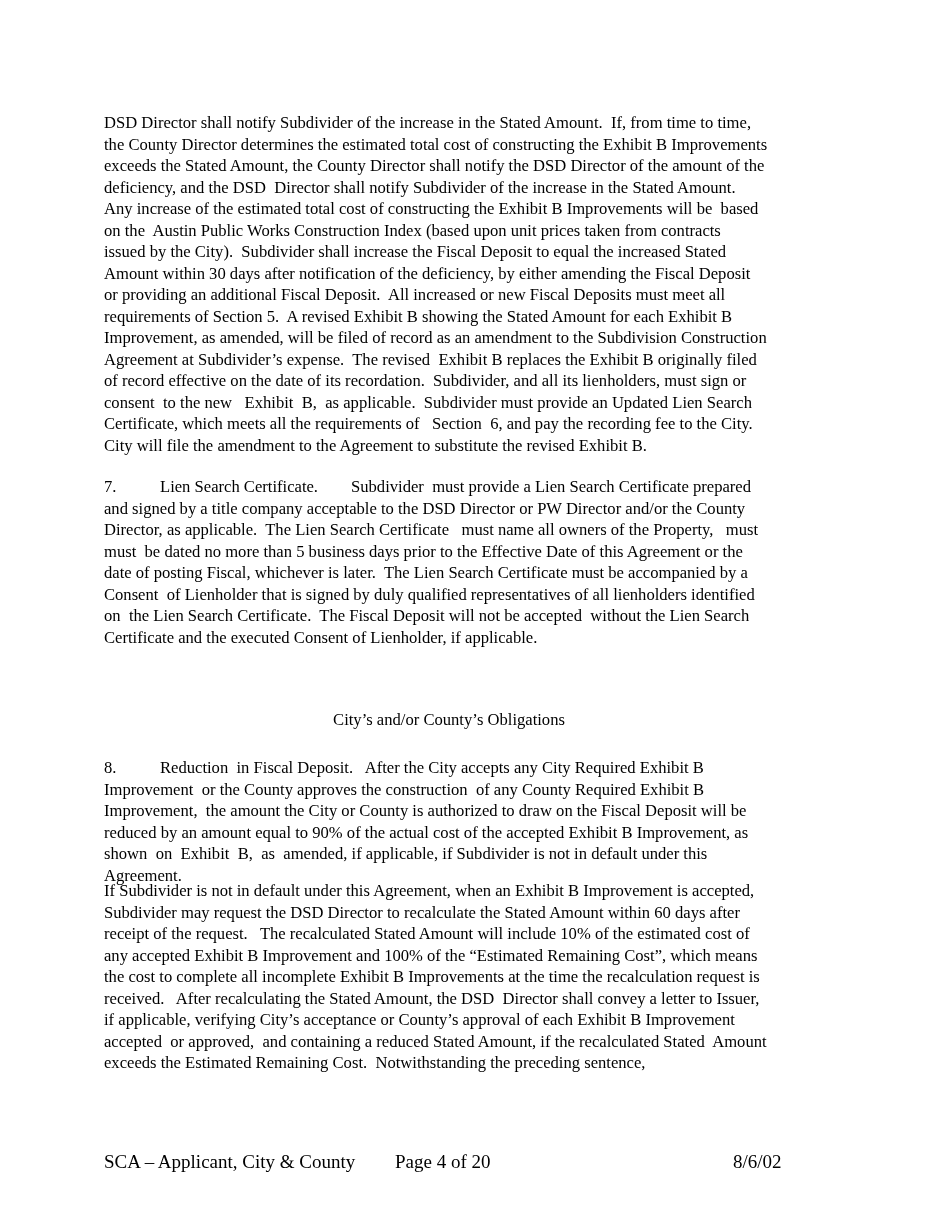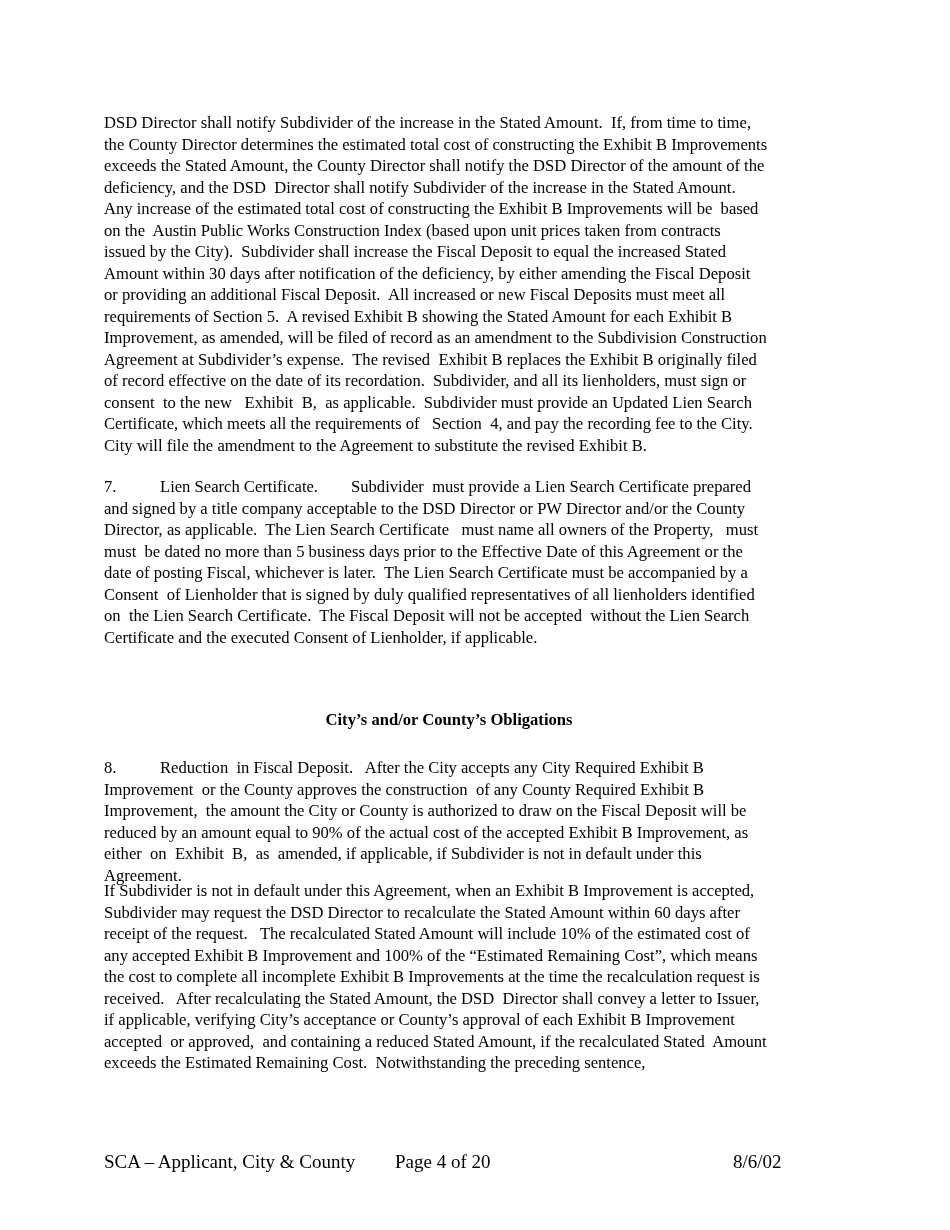--- a/index.html
+++ b/index.html
@@ -34,21 +34,21 @@
       line-height: 21.5px;
       height: 21.5px;
     }
     b { font-weight: normal; }
     .heading {
       position: absolute;
       left: 0;
       width: 898px;
       top: 709px;
       text-align: center;
-      font-weight: bold;
+      font-weight: normal;
       font-size: 16.6px;
       line-height: 21.5px;
     }
     .footer {
       position: absolute;
       top: 1151px;
       font-size: 19px;
       line-height: 21.5px;
       white-space: pre;
     }
@@ -66,21 +66,21 @@
     <span class="line">Any increase of the estimated total cost of constructing the Exhibit B Improvements will be  based</span>
     <span class="line">on the  Austin Public Works Construction Index (based upon unit prices taken from contracts</span>
     <span class="line">issued by the City).  Subdivider shall increase the Fiscal Deposit to equal the increased Stated</span>
     <span class="line">Amount within 30 days after notification of the deficiency, by either amending the Fiscal Deposit</span>
     <span class="line">or providing an additional Fiscal Deposit.  All increased or new Fiscal Deposits must meet all</span>
     <span class="line"><span>requirements of </span><b>Section 5.</b><span>  A revised </span><b>Exhibit B</b><span> showing the Stated Amount for each Exhibit B</span></span>
     <span class="line">Improvement, as amended, will be filed of record as an amendment to the Subdivision Construction</span>
     <span class="line"><span>Agreement at Subdivider’s expense.  The revised  </span><b>Exhibit B</b><span> replaces the Exhibit B originally filed</span></span>
     <span class="line">of record effective on the date of its recordation.  Subdivider, and all its lienholders, must sign or</span>
     <span class="line"><span>consent  to the new   </span><b>Exhibit  B</b><span>,  as applicable.  Subdivider must provide an Updated Lien Search</span></span>
-    <span class="line"><span>Certificate, which meets all the requirements of   </span><b>Section  4</b><span>, and pay the recording fee to the City.</span></span>
+    <span class="line"><span>Certificate, which meets all the requirements of   </span><b>Section  6</b><span>, and pay the recording fee to the City.</span></span>
     <span class="line"><span>City will file the amendment to the Agreement to substitute the revised </span><b>Exhibit B</b><span>.</span></span>
   </div>
 
   <div class="block" style="top:476px;">
     <span class="line"><b style="display:inline-block;width:56px;">7.</b><b>Lien Search Certificate.</b><span style="display:inline-block;width:33px;"></span><span>Subdivider  must provide a Lien Search Certificate prepared</span></span>
     <span class="line">and signed by a title company acceptable to the DSD Director or PW Director and/or the County</span>
     <span class="line">Director, as applicable.  The Lien Search Certificate   must name all owners of the Property,   must</span>
     <span class="line">must  be dated no more than 5 business days prior to the Effective Date of this Agreement or the</span>
     <span class="line">date of posting Fiscal, whichever is later.  The Lien Search Certificate must be accompanied by a</span>
     <span class="line">Consent  of Lienholder that is signed by duly qualified representatives of all lienholders identified</span>
@@ -88,21 +88,21 @@
     <span class="line">Certificate and the executed Consent of Lienholder, if applicable.</span>
   </div>
 
   <div class="heading">City’s and/or County’s Obligations</div>
 
   <div class="block" style="top:757px;">
     <span class="line"><b style="display:inline-block;width:56px;">8.</b><b>Reduction  in Fiscal Deposit</b><span>.   After the City accepts any City Required Exhibit B</span></span>
     <span class="line">Improvement  or the County approves the construction  of any County Required Exhibit B</span>
     <span class="line">Improvement,  the amount the City or County is authorized to draw on the Fiscal Deposit will be</span>
     <span class="line">reduced by an amount equal to 90% of the actual cost of the accepted Exhibit B Improvement, as</span>
-    <span class="line"><span>either  on  </span><b>Exhibit  B</b><span>,  as  amended, if applicable, if Subdivider is not in default under this</span></span>
+    <span class="line"><span>shown  on  </span><b>Exhibit  B</b><span>,  as  amended, if applicable, if Subdivider is not in default under this</span></span>
     <span class="line">Agreement.</span>
   </div>
 
   <div class="block" style="top:880px;">
     <span class="line">If Subdivider is not in default under this Agreement, when an Exhibit B Improvement is accepted,</span>
     <span class="line">Subdivider may request the DSD Director to recalculate the Stated Amount within 60 days after</span>
     <span class="line">receipt of the request.   The recalculated Stated Amount will include 10% of the estimated cost of</span>
     <span class="line">any accepted Exhibit B Improvement and 100% of the “Estimated Remaining Cost”, which means</span>
     <span class="line">the cost to complete all incomplete Exhibit B Improvements at the time the recalculation request is</span>
     <span class="line">received.   After recalculating the Stated Amount, the DSD  Director shall convey a letter to Issuer,</span>

